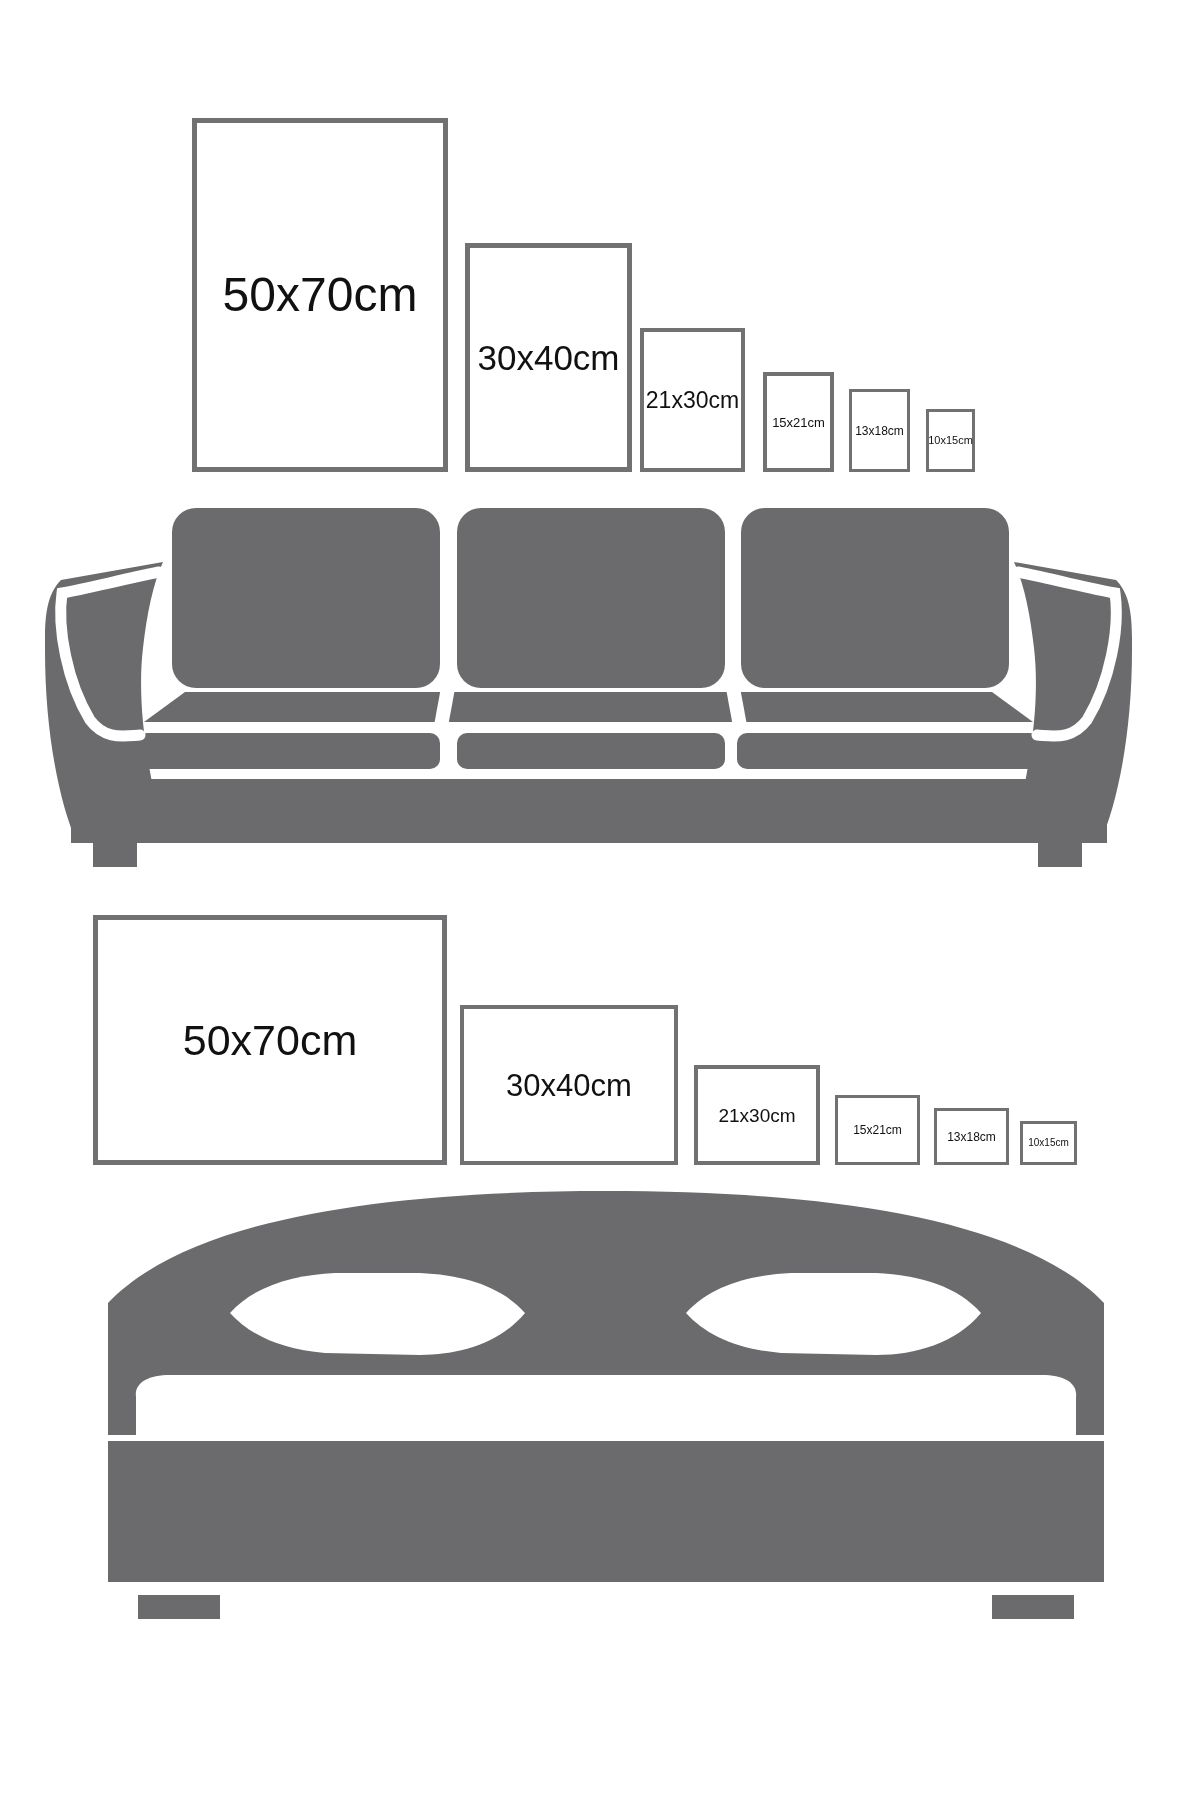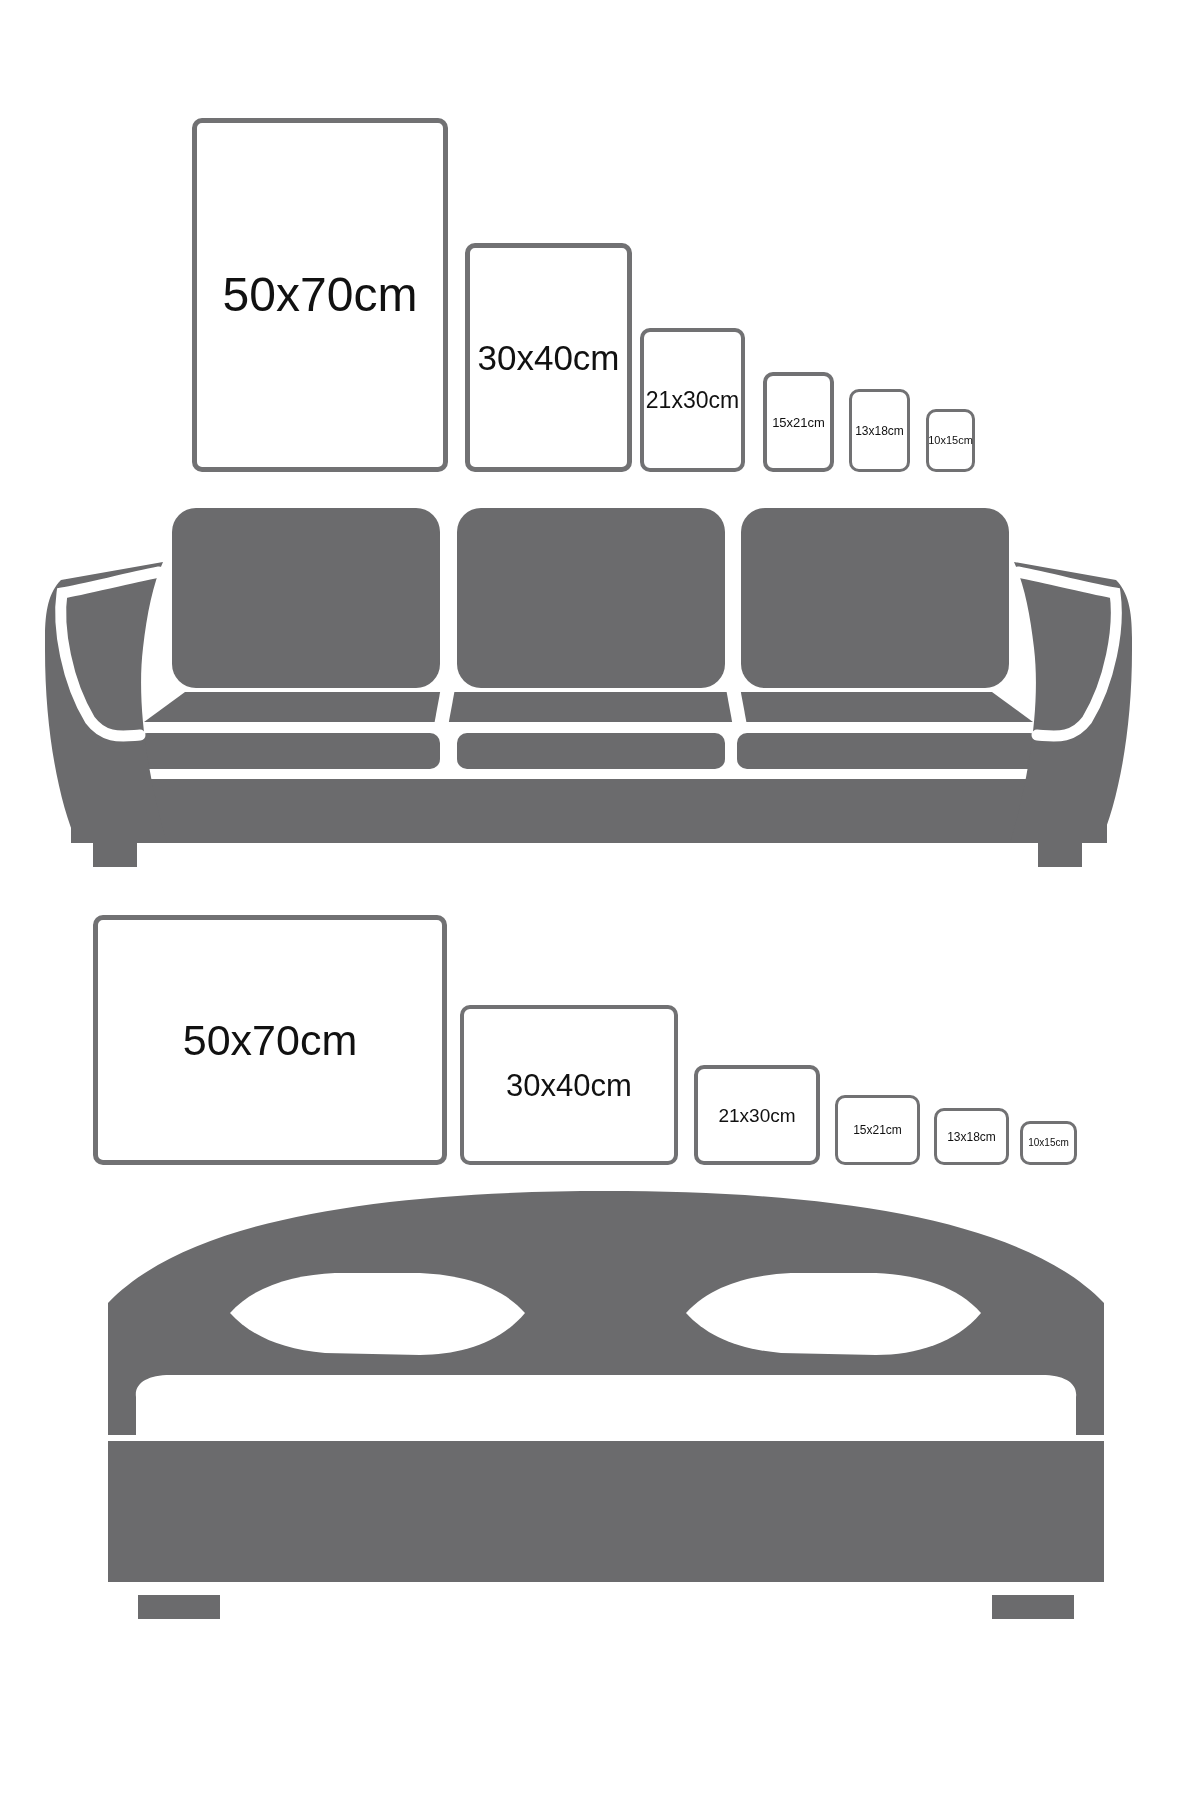--- a/index.html
+++ b/index.html
@@ -13,21 +13,20 @@
   }
   .frame {
     position: absolute;
     background: #ffffff;
     border-style: solid;
     border-color: var(--frame-border, #717173);
     box-sizing: border-box;
     display: flex;
     align-items: center;
     justify-content: center;
-    border-radius: 10px;
   }
   .flabel {
     color: var(--label, #111111);
     white-space: nowrap;
     line-height: 1;
   }
   
   .tf1 { left: 192px; top: 118px; width: 256px; height: 354px; border-width: 5px; font-size: 48px; }
   .tf2 { left: 465px; top: 243px; width: 167px; height: 229px; border-width: 5px; font-size: 35px; }
   .tf3 { left: 640px; top: 328px; width: 105px; height: 144px; border-width: 4px; font-size: 23px; }

